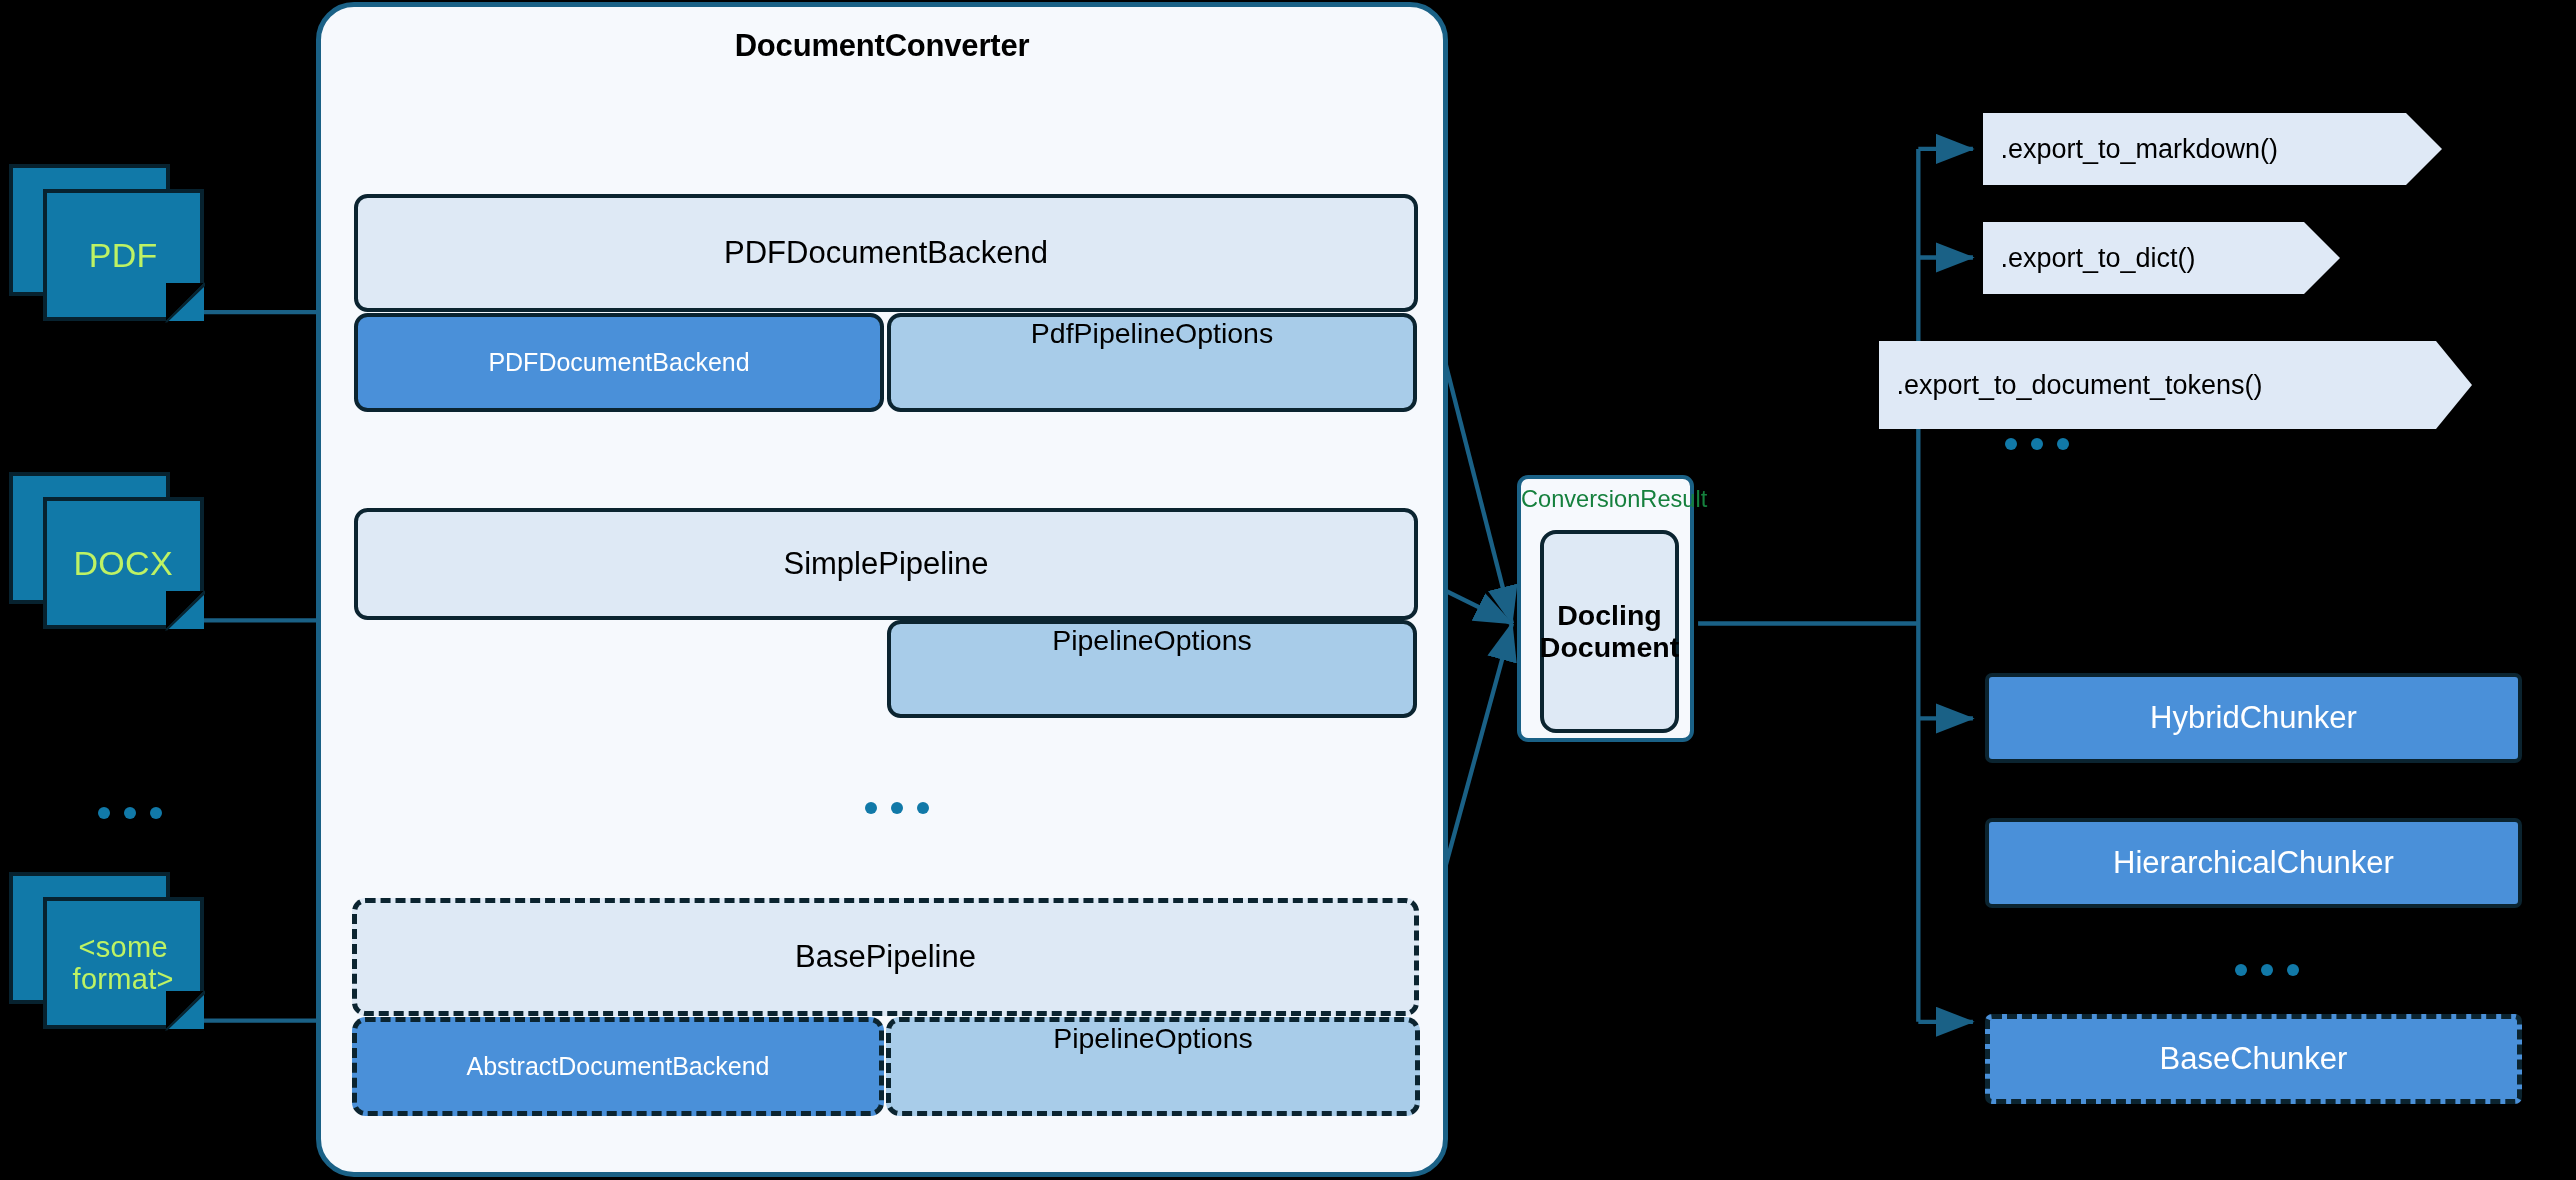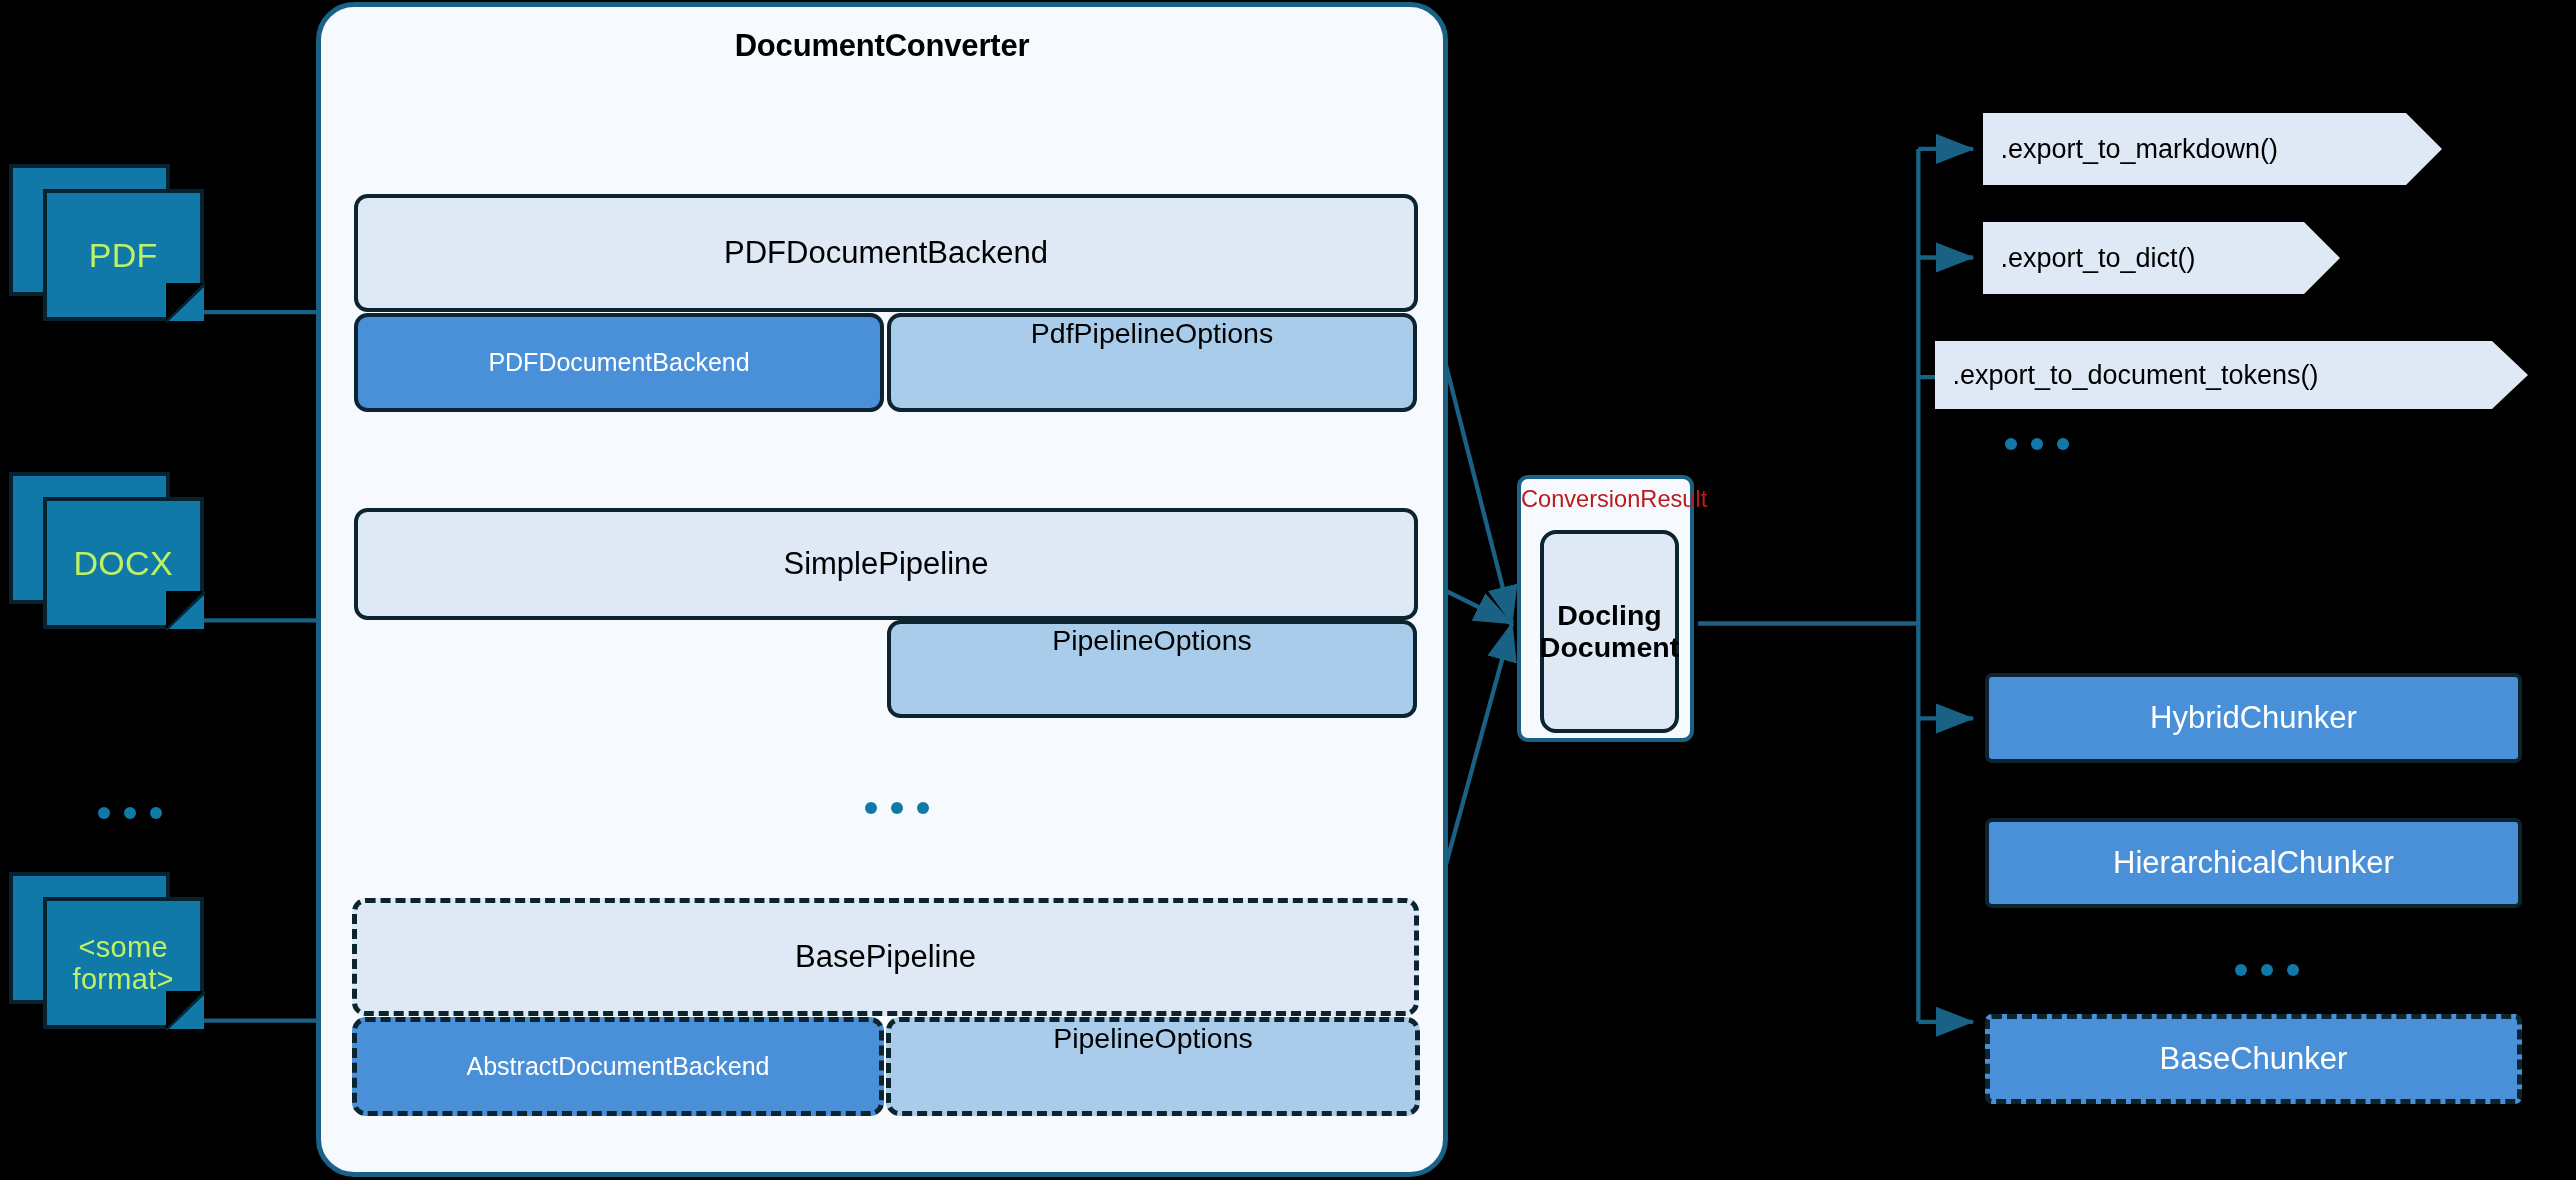--- a/index.html
+++ b/index.html
@@ -67,21 +67,21 @@
   }
   .opts.dashed{border-style:dashed;border-width:5px;}
 
   
   #conv-result{
     left:1517px;top:475px;width:177px;height:267px;
     background:#f6f9fd;border:4.3px solid #1a6186;border-radius:11.2px;
   }
   #conv-result-title{
     position:absolute;left:0;top:7.4px;width:100%;text-align:center;
-    font-size:23.6px;color:#b91c1c;
+    font-size:23.6px;color:#15803d;
   }
   #docling-doc{
     position:absolute;left:19px;top:51px;width:calc(100% - 38px);height:195px;
     background:#dee9f5;border:4.3px solid #0b2430;border-radius:16px;
     display:flex;align-items:center;justify-content:center;text-align:center;
     font-size:28.5px;font-weight:bold;color:#000;line-height:1.12;
   }
 
   
   .export-arrow{
@@ -216,21 +216,21 @@
 Document</span>
     </div>
   </div>
 
   <div class="abs export-arrow" style="left:1983px;top:113px;width:459px;height:72px;clip-path:polygon(0 0, calc(100% - 36px) 0, 100% 50%, calc(100% - 36px) 100%, 0 100%);">
     <span>.export_to_markdown()</span>
   </div>
   <div class="abs export-arrow" style="left:1983px;top:222px;width:357px;height:72px;clip-path:polygon(0 0, calc(100% - 36px) 0, 100% 50%, calc(100% - 36px) 100%, 0 100%);">
     <span>.export_to_dict()</span>
   </div>
-  <div class="abs export-arrow" style="left:1935px;top:341px;width:593px;height:68px;clip-path:polygon(0 0, calc(100% - 36px) 0, 100% 50%, calc(100% - 36px) 100%, 0 100%);align-items:center;">
+  <div class="abs export-arrow" style="left:1879px;top:341px;width:593px;height:88px;clip-path:polygon(0 0, calc(100% - 36px) 0, 100% 50%, calc(100% - 36px) 100%, 0 100%);align-items:center;">
     <span>.export_to_document_tokens()</span>
   </div>
 
   <div class="abs ellipsis" style="left:2005px;top:438px;">
     <i></i>
       <i></i>
       <i></i>
   </div>
 
   <div class="abs chunker" style="left:1985px;top:673px;width:537px;height:90px;">

